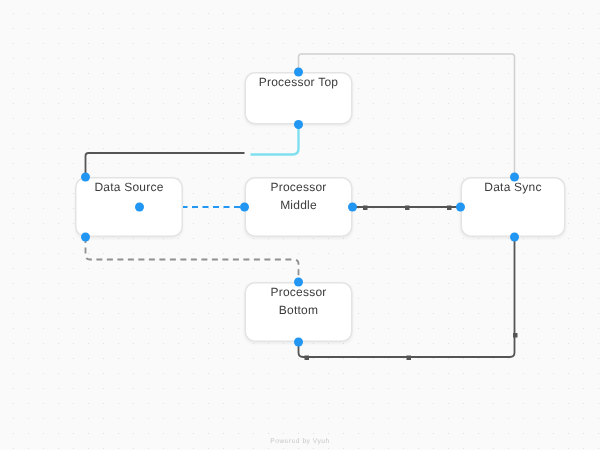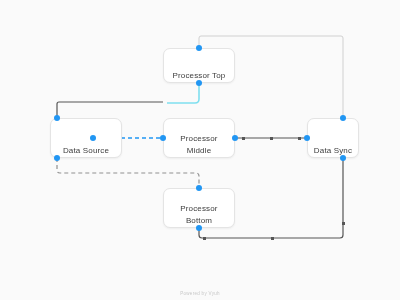--- a/index.html
+++ b/index.html
@@ -35,21 +35,21 @@
   }
 
   .node {
     position: absolute;
     box-sizing: border-box;
     background: #ffffff;
     border: 1px solid #e4e4e4;
     border-radius: 7px;
     box-shadow: 0 1px 2px rgba(0,0,0,0.05);
     display: flex;
-    align-items: flex-end;
+    align-items: flex-start;
     justify-content: center;
     text-align: center;
     color: #3c3c3c;
     font-size: 8px;
     line-height: 12px;
     letter-spacing: 0.15px;
   }
   .node-label {
     white-space: pre-line;
     padding: 0 4px;
@@ -106,21 +106,21 @@
       <div class="node" style="left: 163px; top: 48px; width: 72px; height: 35px;">
         <div class="node-label">Processor Top</div>
       </div>
       <div class="node" style="left: 21px; top: 118px; width: 72px; height: 40px; margin-left: 29px;">
         <div class="node-label">Data Source</div>
       </div>
       <div class="node" style="left: 163px; top: 118px; width: 72px; height: 40px;">
         <div class="node-label">Processor
 Middle</div>
       </div>
-      <div class="node" style="left: 307px; top: 118px; width: 52px; height: 40px;">
+      <div class="node" style="left: 307px; top: 118px; width: 70px; height: 40px;">
         <div class="node-label">Data Sync</div>
       </div>
       <div class="node" style="left: 163px; top: 188px; width: 72px; height: 40px;">
         <div class="node-label">Processor
 Bottom</div>
       </div>
     </div>
   <div id="handles">
       <div class="handle" style="left: 199px; top: 48px; background: rgb(33, 150, 243);"></div>
       <div class="handle" style="left: 199px; top: 83px; background: rgb(33, 150, 243);"></div>

